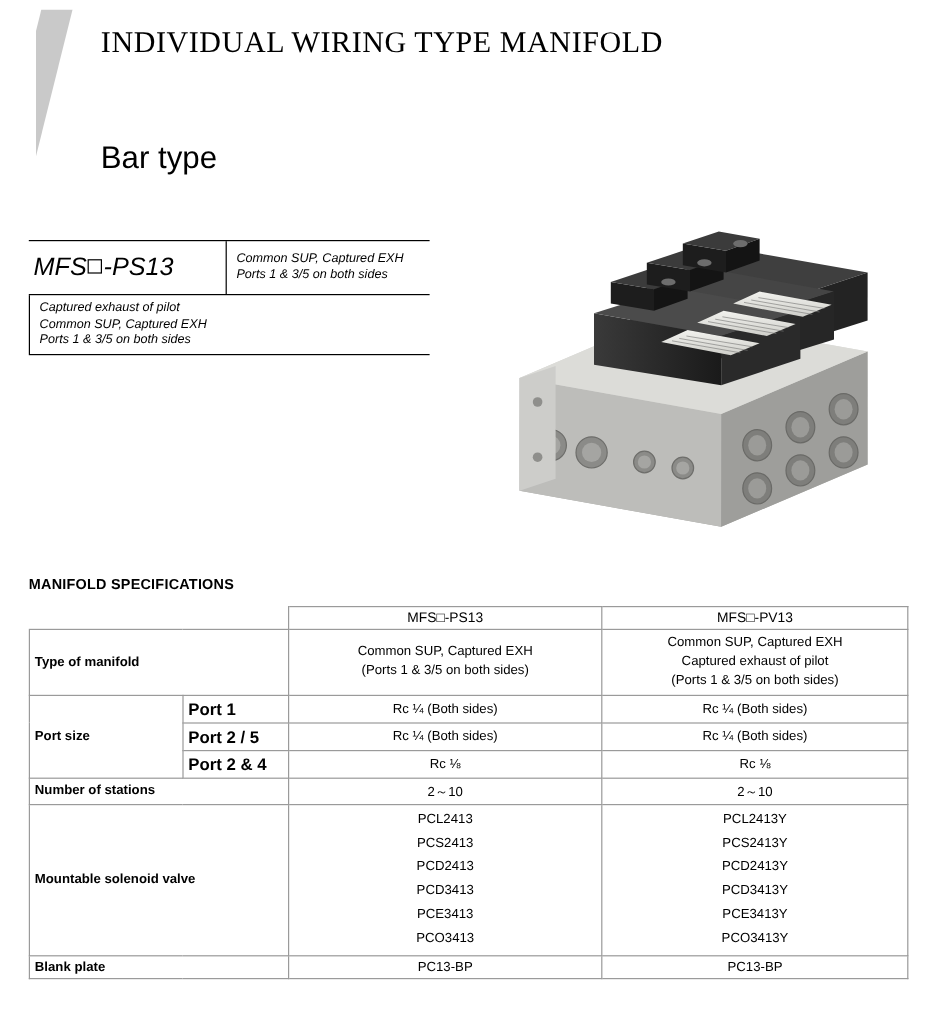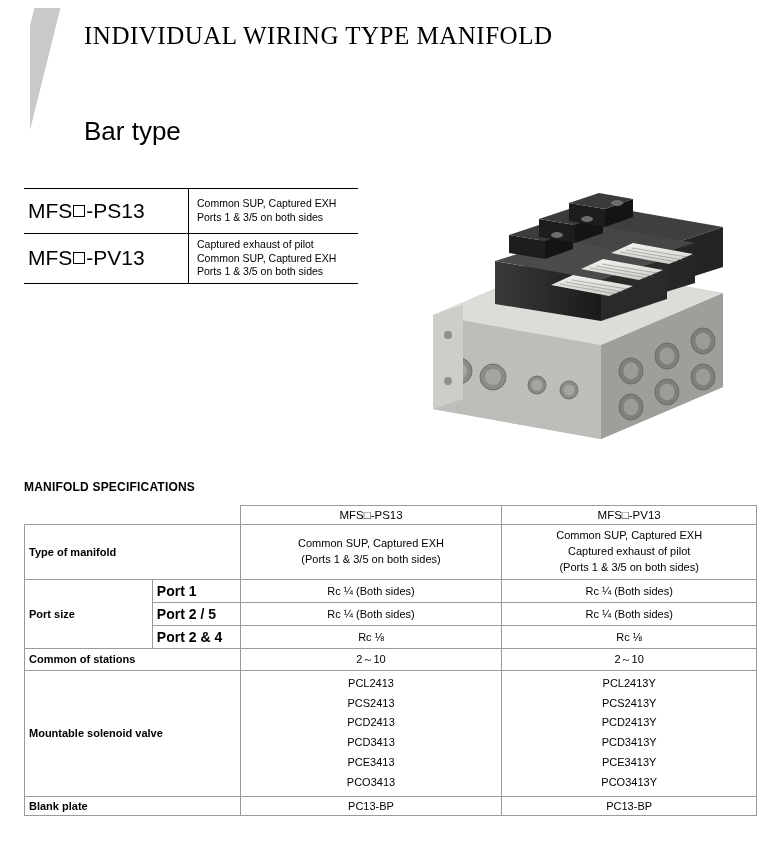--- a/index.html
+++ b/index.html
@@ -73,24 +73,25 @@
     left: 84px;
     top: 116px;
     font-size: 26px;
     white-space: nowrap;
   }
 
   
   .typebox {
     position: absolute;
     left: 24px;
-    top: 188px;
+    top: 200px;
     width: 334px;
     border-top: 1px solid #000;
     border-bottom: 1px solid #000;
+    font-style: italic;
   }
   .typerow {
     display: flex;
     align-items: center;
     min-height: 44px;
     box-sizing: border-box;
   }
   .typerow + .typerow {
     border-top: 1px solid #000;
   }
@@ -196,23 +197,20 @@
   <div class="typerow">
     <div class="code">
       <span>MFS</span><span class="sq"></span><span>-PS13</span>
     </div>
     <div class="desc">
       <span>Common SUP, Captured EXH</span>
       <span>Ports 1 &amp; 3/5 on both sides</span>
     </div>
   </div>
   <div class="typerow">
-    <div class="code">
-      <span>MFS</span><span class="sq"></span><span>-PV13</span>
-    </div>
     <div class="desc">
       <span>Captured exhaust of pilot</span>
       <span>Common SUP, Captured EXH</span>
       <span>Ports 1 &amp; 3/5 on both sides</span>
     </div>
   </div>
 </div>
 
 <div class="photo">
   <svg width="340" height="270" viewBox="0 0 340 270">
@@ -375,21 +373,21 @@
       <td class="cell-c">Rc ¼ (Both sides)</td>
       <td class="cell-c">Rc ¼ (Both sides)</td>
     </tr>
     <tr>
       <td class="sublabel">Port 2 &amp; 4</td>
       <td class="cell-c">Rc ⅛</td>
       <td class="cell-c">Rc ⅛</td>
     </tr>
 
     <tr>
-      <td class="rowlabel" colspan="2">Common of stations</td>
+      <td class="rowlabel" colspan="2">Number of stations</td>
       <td class="cell-c">2～10</td>
       <td class="cell-c">2～10</td>
     </tr>
 
     <tr>
       <td class="rowlabel" colspan="2">Mountable solenoid valve</td>
       <td class="cell-c valvelist">
         <div>PCL2413</div>
         <div>PCS2413</div>
         <div>PCD2413</div>

